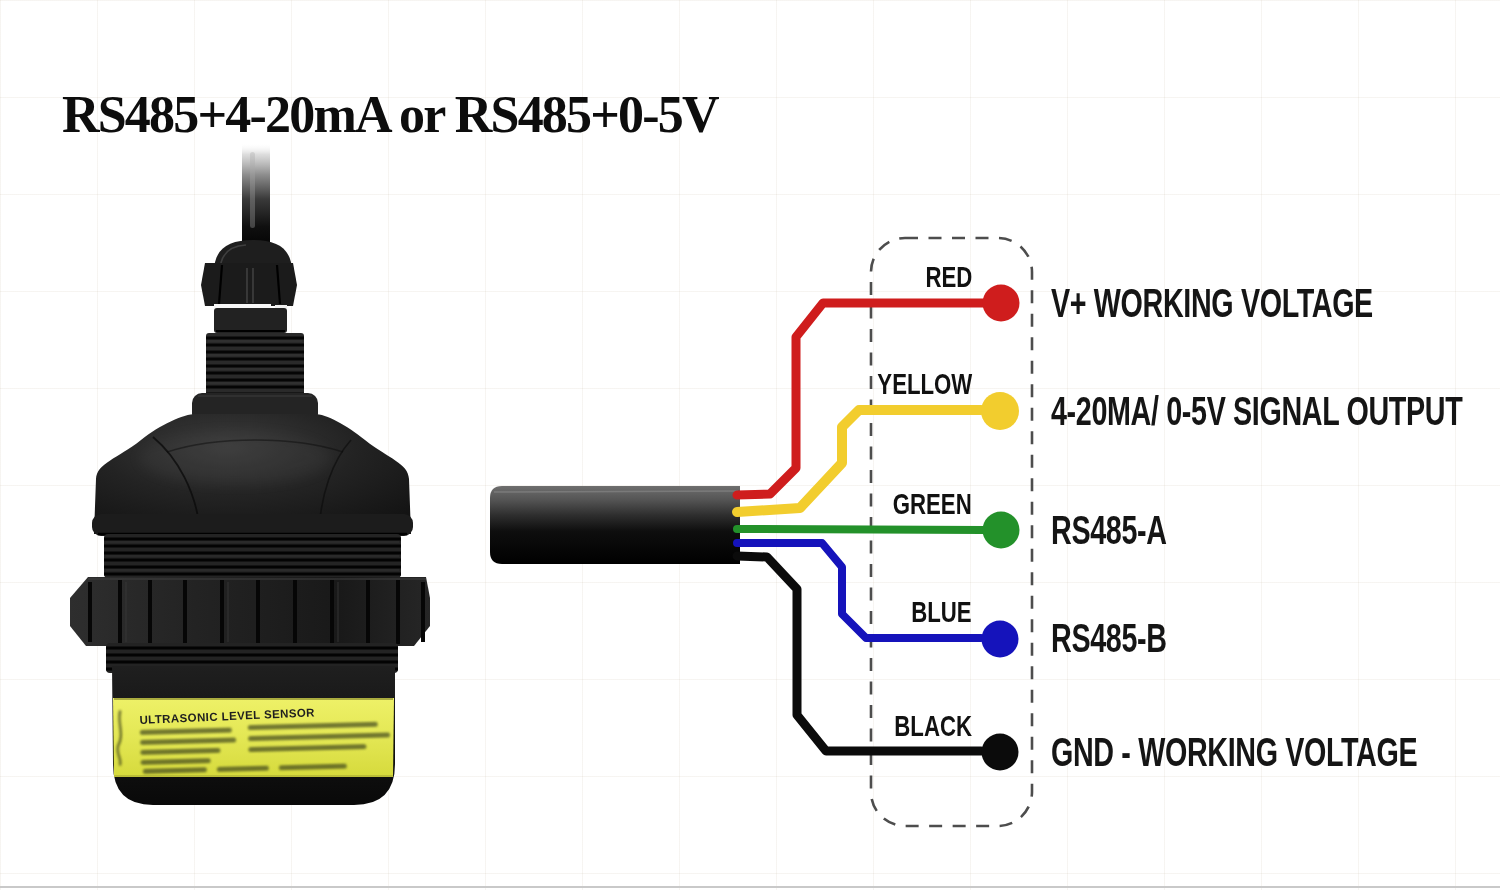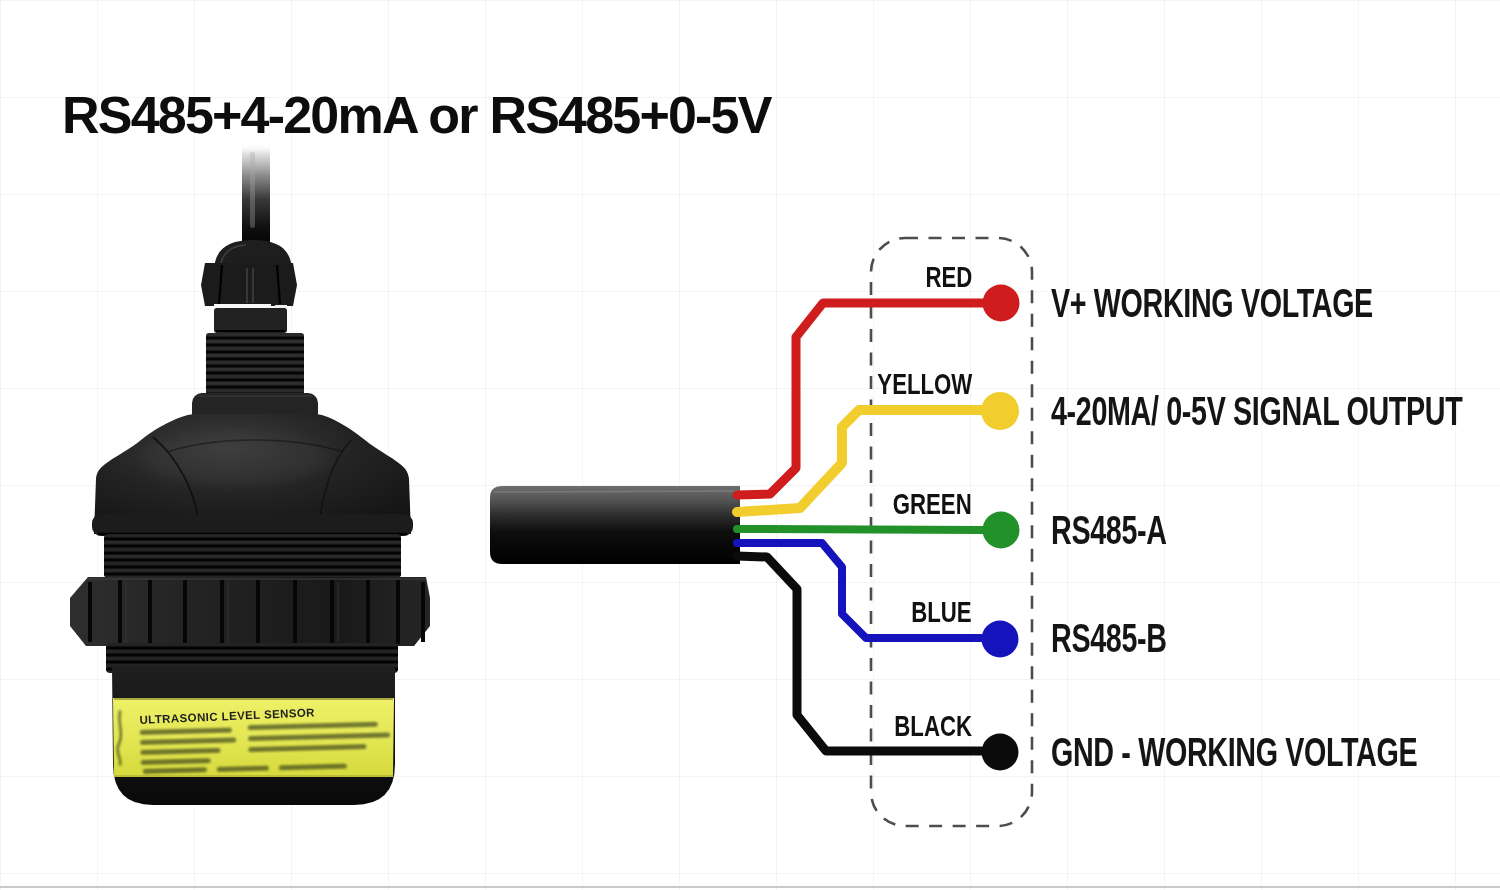--- a/index.html
+++ b/index.html
@@ -7,21 +7,21 @@
     width:1500px;height:890px;position:relative;overflow:hidden;
     font-family:"Liberation Sans",sans-serif;
     background-color:#ffffff;
     background-image:
       repeating-linear-gradient(to right,  rgba(172,152,122,0.10) 0 1px, transparent 1px 97px),
       repeating-linear-gradient(to bottom, rgba(172,152,122,0.10) 0 1px, transparent 1px 97px);
   }
   .title{
     position:absolute;left:62px;top:50px;
     font-size:52px;font-weight:bold;color:#0d0d0d;
-    letter-spacing:-1.8px;white-space:nowrap;
+    letter-spacing:-1.8px;white-space:nowrap;font-family:Liberation Serif, serif;
   }
   .scene{position:absolute;left:0;top:0;width:1500px;height:890px;}
   .wire-name{
     position:absolute;right:528px;
     font-size:30px;line-height:30px;font-weight:bold;color:#111;
     transform:scaleX(0.74);transform-origin:100% 50%;
     white-space:nowrap;letter-spacing:0px;
   }
   .wire-func{
     position:absolute;left:1051px;

